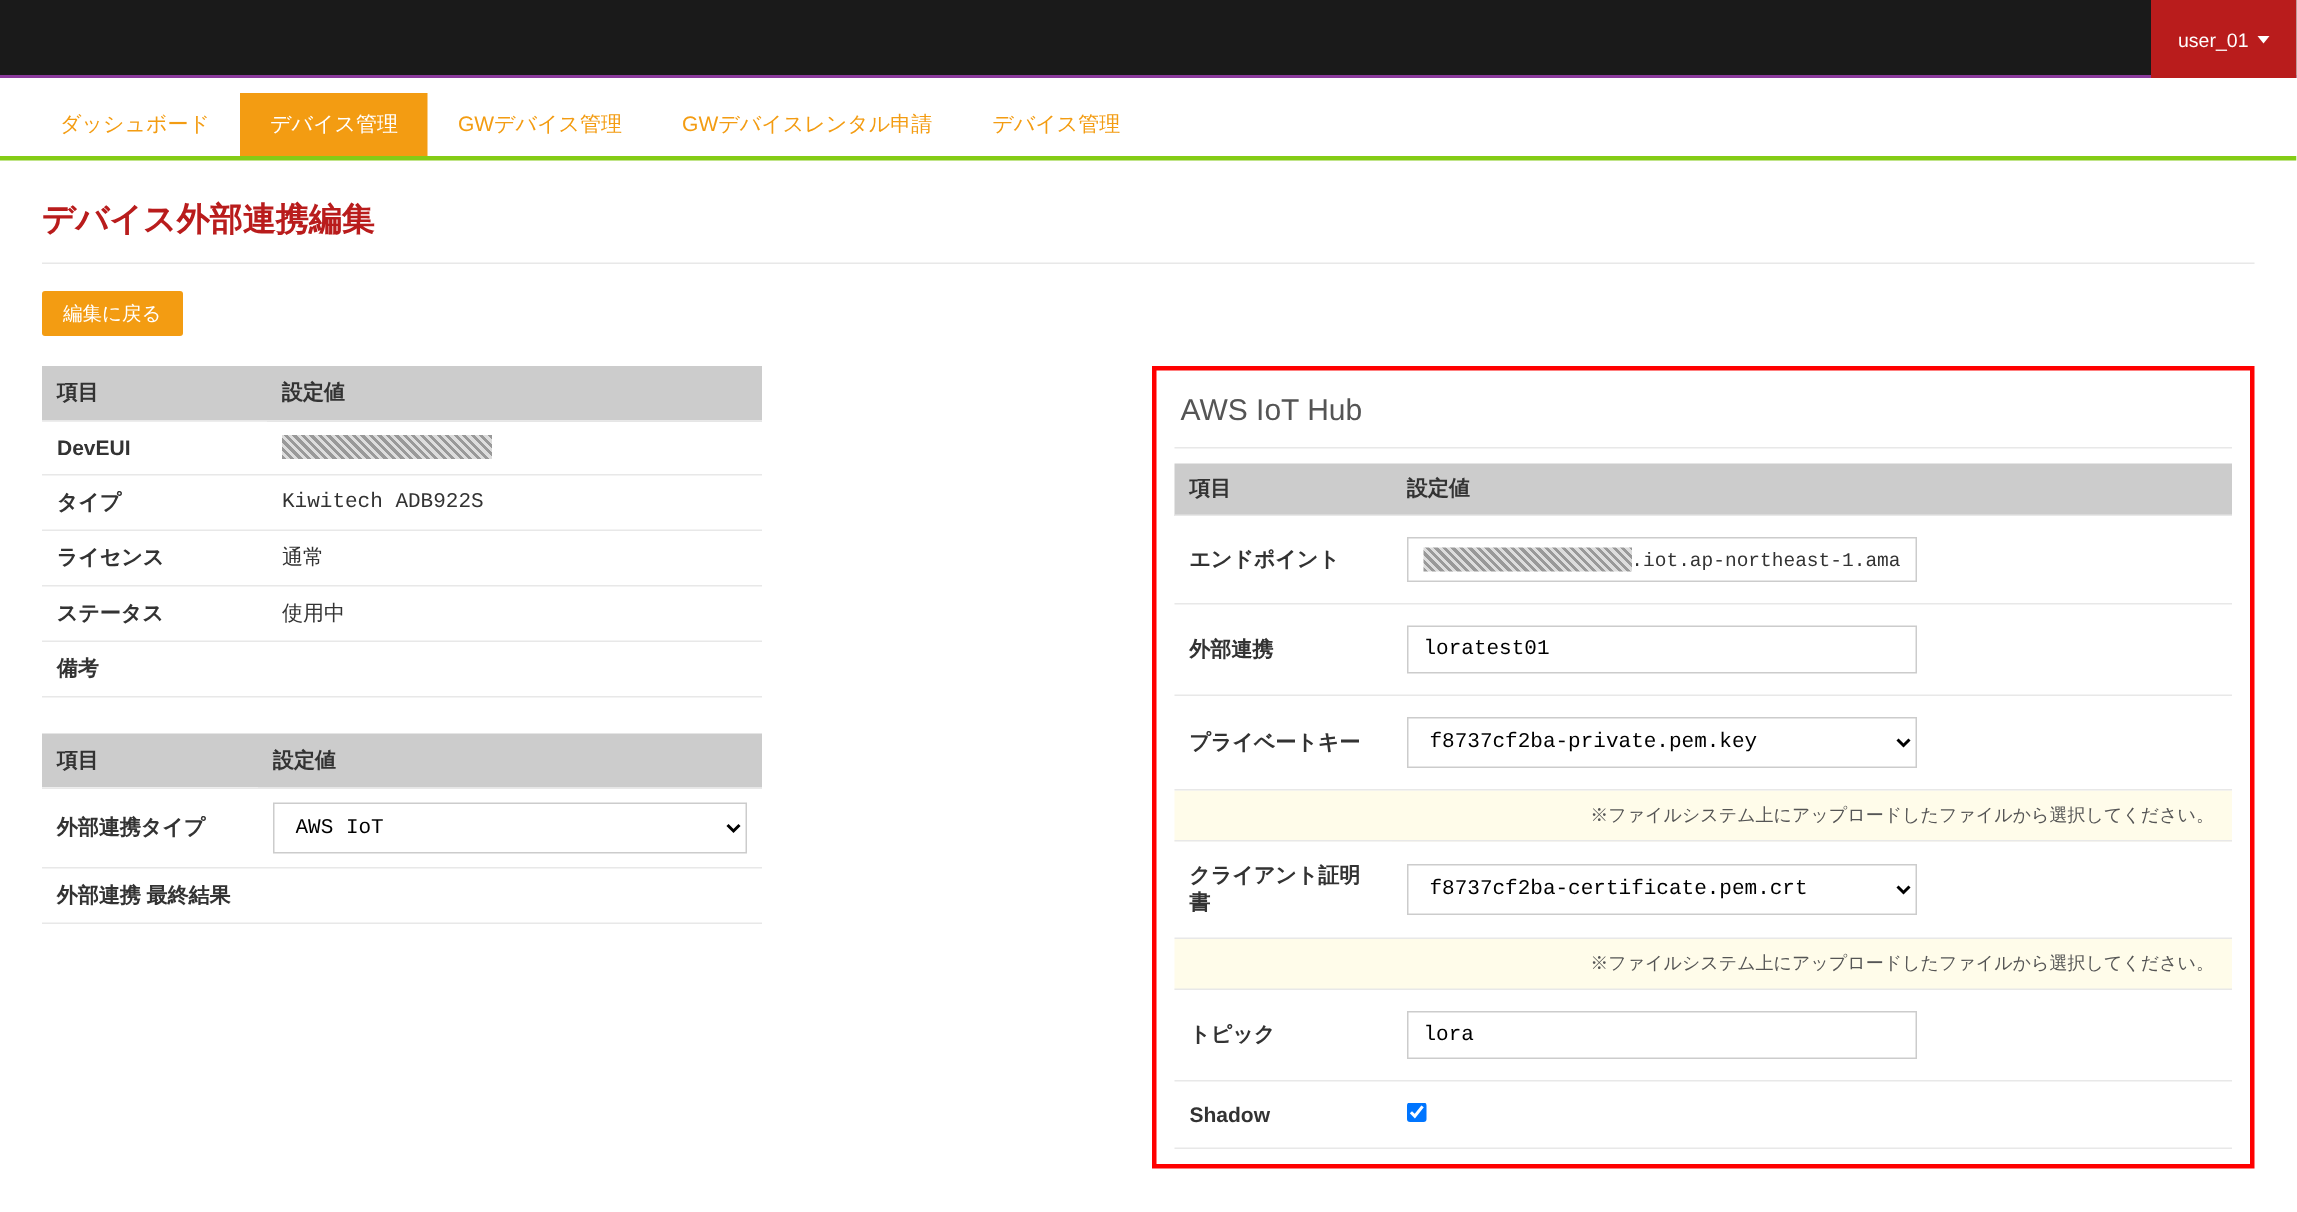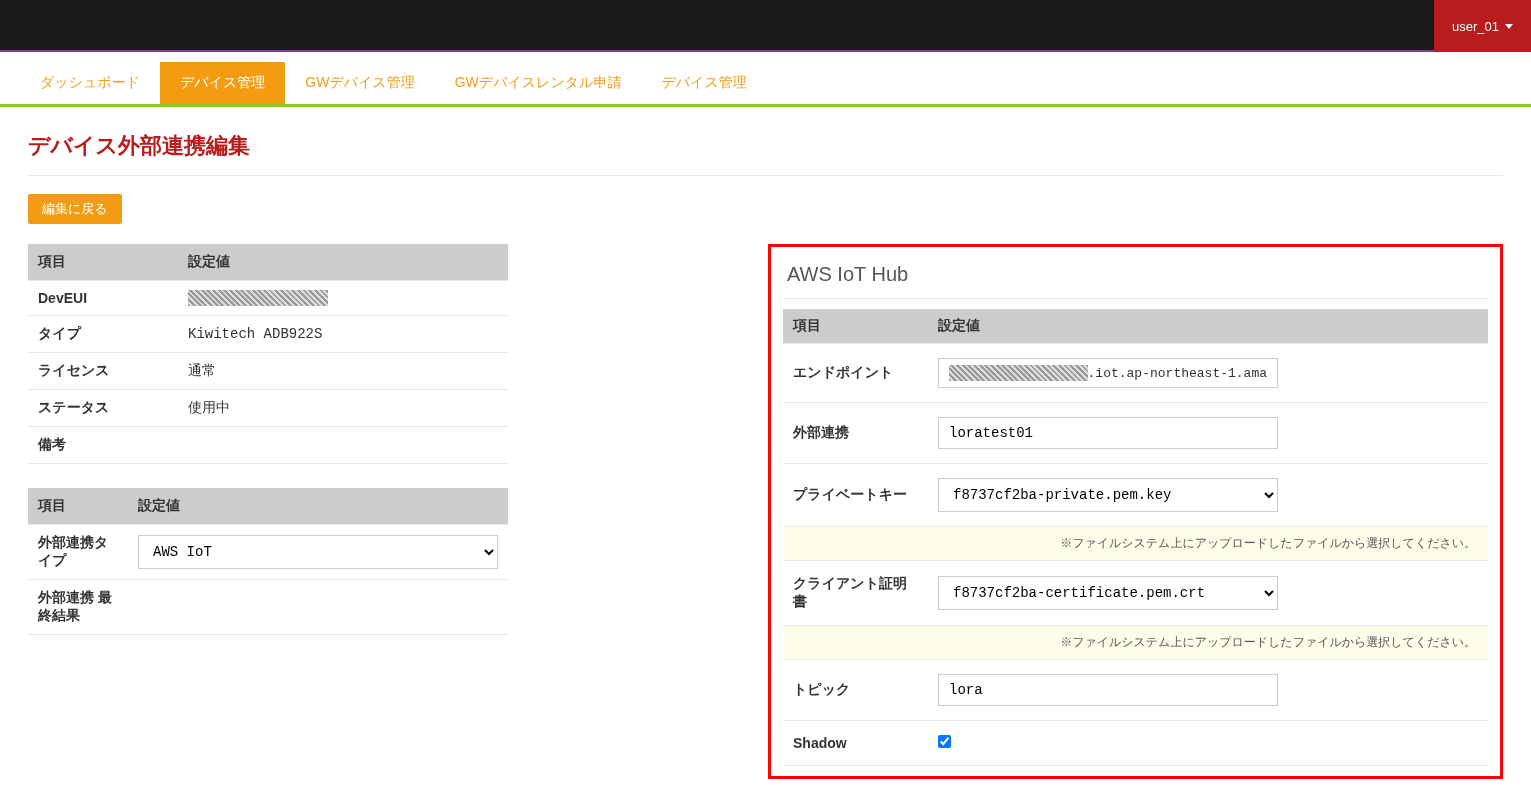--- a/index.html
+++ b/index.html
@@ -30,21 +30,21 @@
     .info-table th, .info-table td { text-align: left; padding: 9px 10px; border-bottom: 1px solid #e8e8e8; font-size: 14px; }
     .info-table thead th { background: #ccc; font-weight: bold; color: #333; }
     .info-table th.label { width: 150px; font-weight: bold; background: #fff; vertical-align: middle; }
     .info-table td.val { font-family: "Courier New", monospace; }
     .info-table td.val.plain { font-family: inherit; }
 
     .redacted { display: inline-block; width: 140px; height: 16px; background: repeating-linear-gradient(45deg, #999 0 2px, #ddd 2px 4px); vertical-align: middle; }
     .redacted.wide { width: 160px; }
 
     select, input[type="text"] { font-family: "Courier New", monospace; font-size: 14px; padding: 7px 10px; border: 1px solid #ccc; background: #fff; }
-    select { width: 360px; }
+    select { width: 316px; }
     .right-col select, .right-col input[type="text"] { width: 340px; }
 
     .panel-box { border: 3px solid red; padding: 10px 12px; }
     .panel-title { font-size: 20px; color: #555; padding: 6px 4px 12px; }
     .panel-hr { border-top: 1px solid #e8e8e8; margin-bottom: 10px; }
 
     .form-table { width: 100%; border-collapse: collapse; }
     .form-table thead th { background: #ccc; font-weight: bold; padding: 8px 10px; text-align: left; }
     .form-table td, .form-table th { padding: 14px 10px; border-bottom: 1px solid #e8e8e8; font-size: 14px; vertical-align: middle; }
     .form-table th.label { width: 145px; font-weight: bold; text-align: left; background: #fff; }

